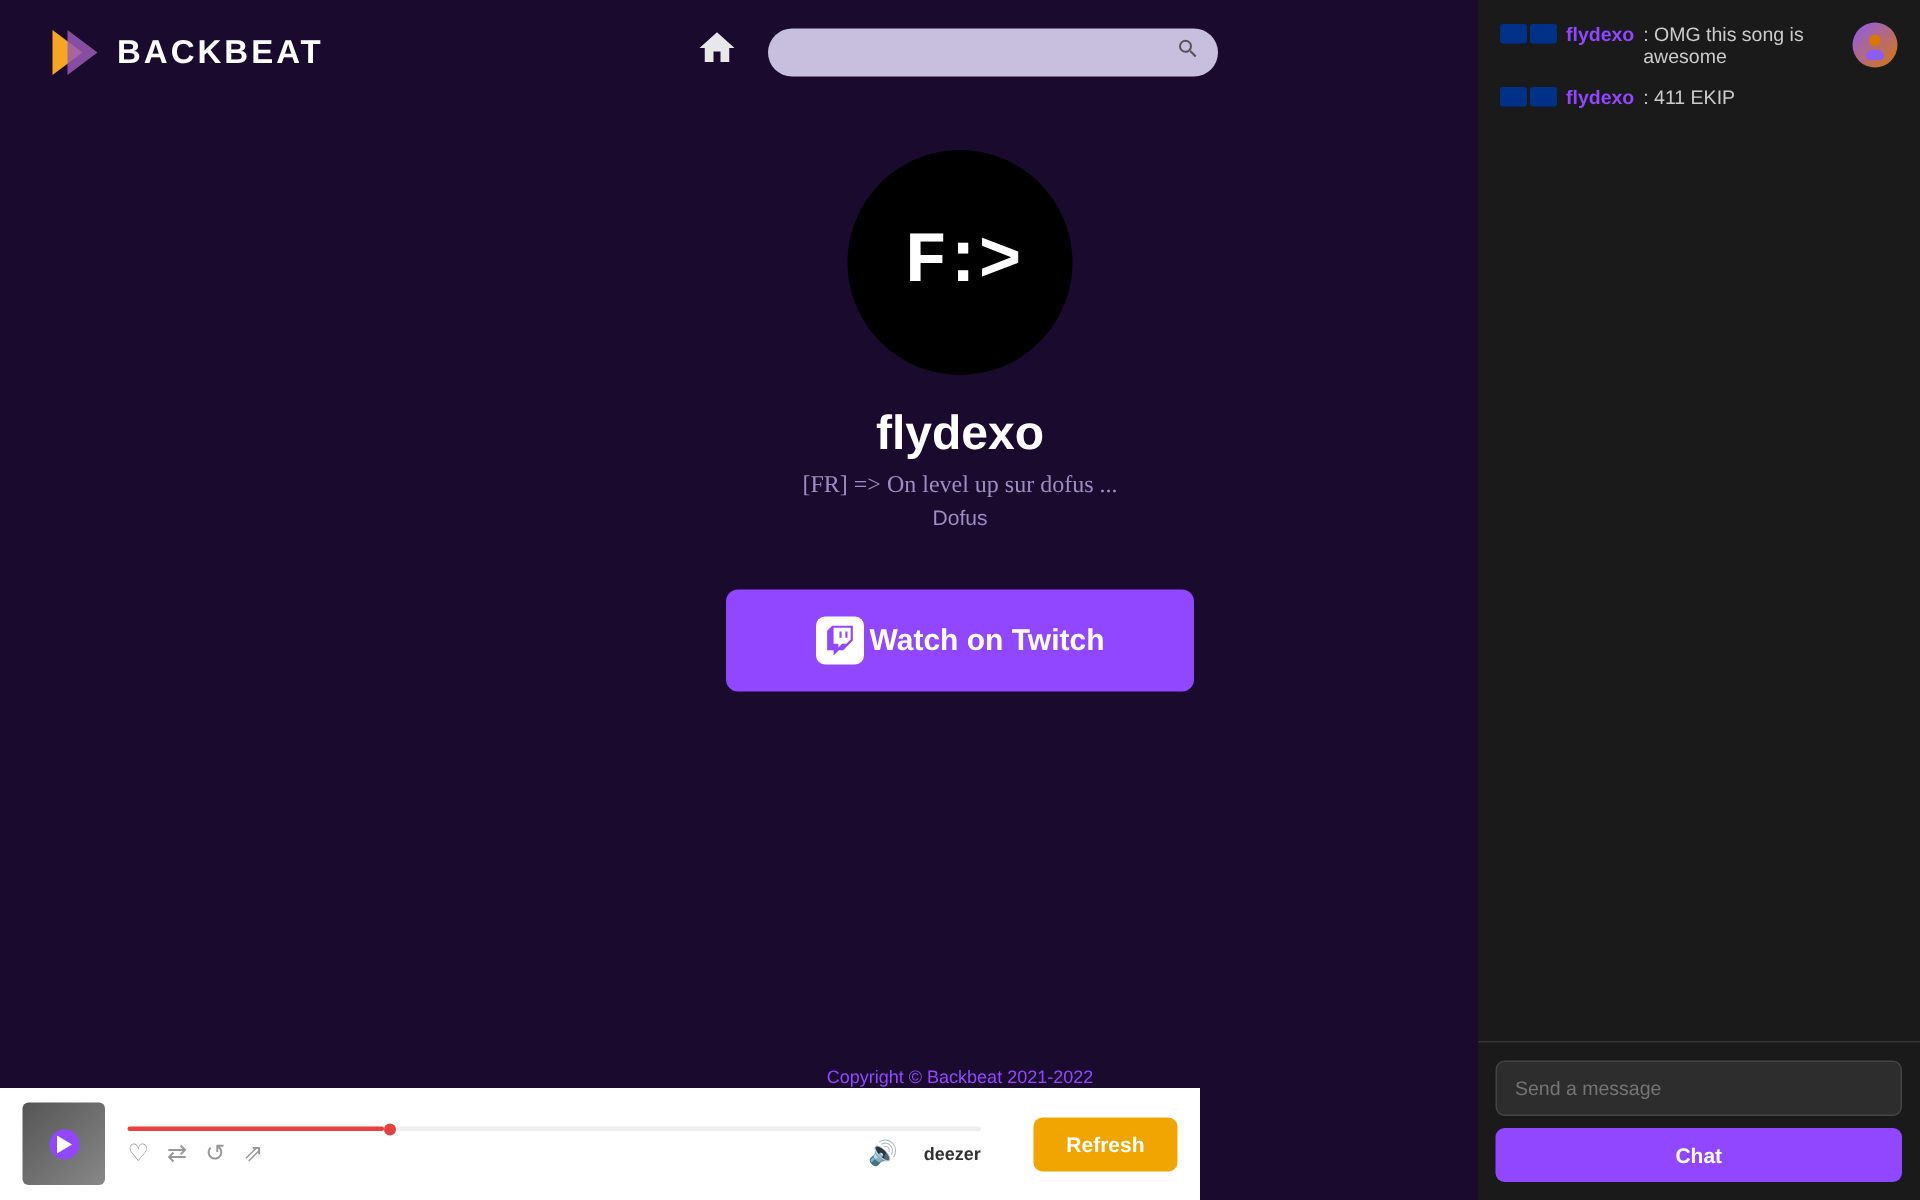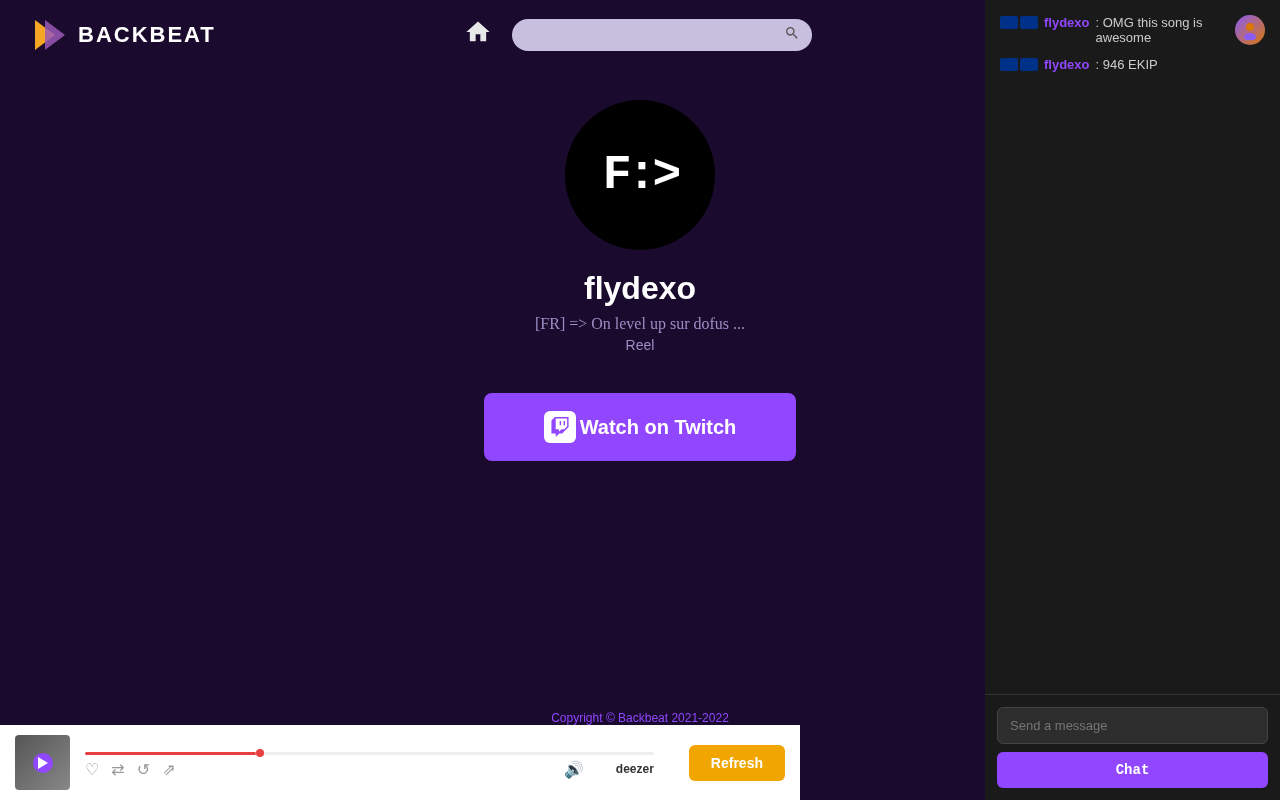--- a/index.html
+++ b/index.html
@@ -338,21 +338,20 @@
     }
     .chat-send-btn {
       background: #9147ff;
       color: #ffffff;
       border: none;
       border-radius: 6px;
       padding: 10px 18px;
       font-size: 14px;
       font-weight: bold;
       cursor: pointer;
-      font-family: Liberation Mono, monospace;
     }
 
     
     .footer {
       position: fixed;
       bottom: 75px;
       left: 50%;
       transform: translateX(-50%);
       font-size: 12px;
       color: #9147ff;
@@ -437,21 +436,21 @@
 <main class="main-content">
 
   <div class="profile-avatar">
     <span class="avatar-text">F:&gt;</span>
   </div>
 
   <h1 class="streamer-name">flydexo</h1>
 
   <p class="stream-title">[FR] =&gt; On level up sur dofus ...</p>
 
-  <p class="stream-game">Reel</p>
+  <p class="stream-game">Dofus</p>
 
   <button class="watch-btn">
     <div class="twitch-icon-btn">
       <svg width="20" height="20" viewBox="0 0 24 24" fill="#9147ff">
         <path d="M11.571 4.714h1.715v5.143H11.57zm4.715 0H18v5.143h-1.714zM6 0L1.714 4.286v15.428h5.143V24l4.286-4.286h3.428L22.286 12V0zm14.571 11.143l-3.428 3.428h-3.429l-3 3v-3H6.857V1.714h13.714z"></path>
       </svg>
     </div>
     <span>Watch on Twitch</span>
   </button>
 </main>
@@ -468,21 +467,21 @@
     <div class="deezer-progress">
       <div class="deezer-progress-fill"></div>
       <div class="deezer-progress-dot"></div>
     </div>
     <div class="deezer-controls">
       <span style="cursor:pointer;">♡</span>
       <span style="cursor:pointer;">⇄</span>
       <span style="cursor:pointer;">↺</span>
       <span style="cursor:pointer;">⇗</span>
       <span style="margin-left:auto;">🔊</span>
-      <span style="font-size:12px;font-weight:bold;color:#333;margin-left:20px;">deezer</span>
+      <span style="font-size:12px;font-weight:bold;color:#333;margin-left:5px;">deezer</span>
     </div>
   </div>
   <button class="refresh-btn">Refresh</button>
 </div>
 
 <div class="chat-panel">
   <div class="chat-messages">
 
     <div class="chat-message">
       <div class="chat-flags">
@@ -498,21 +497,21 @@
         </svg>
       </div>
     </div>
 
     <div class="chat-message">
       <div class="chat-flags">
         <div class="flag flag-fr" style="background:#003189;"></div>
         <div class="flag flag-eu" style="background:#003189;"></div>
       </div>
       <span class="chat-username">flydexo</span>
-      <span class="chat-text">: 946 EKIP</span>
+      <span class="chat-text">: 411 EKIP</span>
     </div>
   </div>
 
   <div class="chat-input-area">
     <input class="chat-input" type="text" placeholder="Send a message" style="">
     <button class="chat-send-btn">Chat</button>
   </div>
 </div>
 
 <div class="footer">

